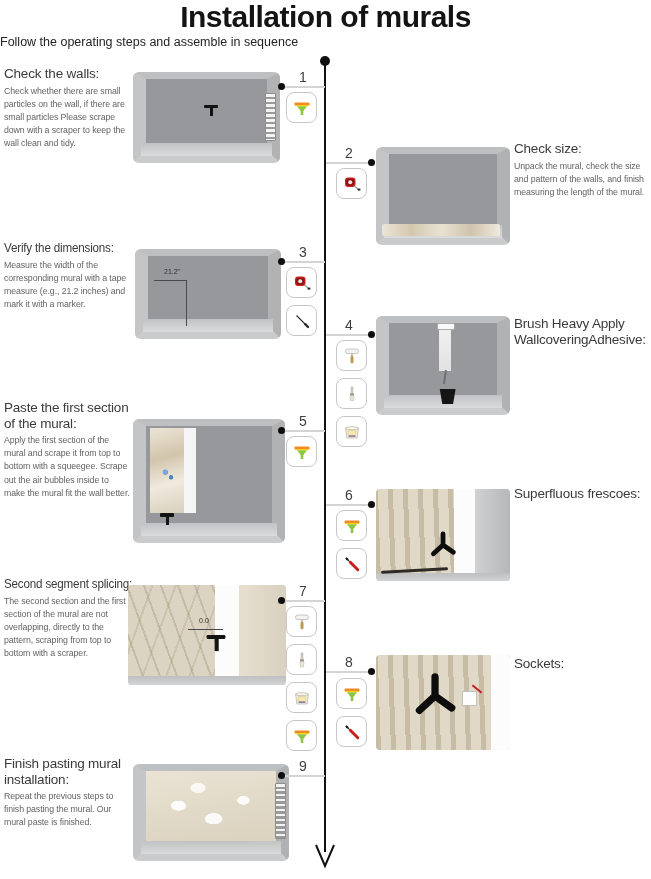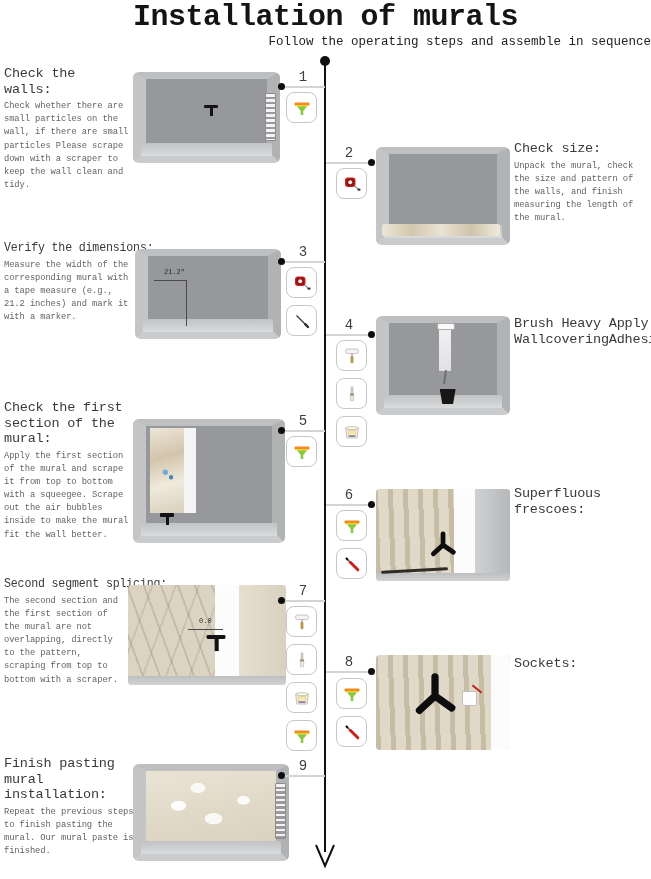--- a/index.html
+++ b/index.html
@@ -1,26 +1,26 @@
 <!DOCTYPE html>
 <html><head>
 <meta charset="utf-8">
 <style>
   html,body { margin:0; padding:0; background:#fff; }
   .page {
     position:relative; width:651px; height:879px; background:#ffffff;
-    font-family:Liberation Mono, monospace; overflow:hidden;
+    font-family:Liberation Sans, sans-serif; overflow:hidden;
   }
   
   .title {
     position:absolute; top:0px; left:0; width:100%; text-align:center;
     font-size:30px; font-weight:700; color:#141414; letter-spacing:-0.5px; margin:0;
   }
   .subtitle {
-    position:absolute; top:35px; left:0; width:100%; text-align:right;
+    position:absolute; top:35px; left:0; width:100%; text-align:left;
     font-size:12.5px; color:#232323; margin:0;
   }
   
   .tl-dot { position:absolute; left:320px; top:56px; width:10px; height:10px; border-radius:50%; background:#101010; }
   .tl-line { position:absolute; left:324px; top:61px; width:1.6px; height:791px; background:#101010; }
   .tl-arrow { position:absolute; left:313px; top:843px; }
   
   .conn { position:absolute; height:2px; background:#d4d4d4; }
   .conn::before { content:''; position:absolute; width:7px; height:7px; border-radius:50%; background:#0e0e0e; top:-2.6px; }
   .conn-left::before  { left:-3px; }
@@ -205,21 +205,21 @@
     <div class="paint-strip" style="left:46%;top:3%;width:12px;height:58%"></div>
     <div class="roller-head" style="left:44%;top:0"></div>
     <div class="roller-pole" style="left:51%;top:60%"></div>
     <div class="bucket" style="left:46%;bottom:-2px"></div>
   </div>
   <section class="step-text step-right" style="left:514px;top:316px;width:136px">
     <h2>Brush Heavy Apply WallcoveringAdhesive:</h2>
   </section>
 
   <section class="step-text" style="left:4px;top:400px;width:128px">
-    <h2>Check the first section of the mural:</h2>
+    <h2>Paste the first section of the mural:</h2>
     <p>Apply the first section of the mural and scrape it from top to bottom with a squeegee. Scrape out the air bubbles inside to make the mural fit the wall better.</p>
   </section>
   <div class="room" style="left:133px;top:419px;width:152px;height:124px" title="room with the first mural strip pasted and a squeegee at its bottom">
     <div class="floor"></div>
     <div class="mural-strip" style="left:4px;top:2px;width:34px;height:82%"></div>
     <div class="white-strip" style="left:38px;top:2px;width:12px;height:82%"></div>
     <div class="tee" style="left:14px;top:84%"></div>
   </div>
   <div class="conn conn-left" style="left:281px;top:430px;width:44px">
     <span class="num">5</span>

